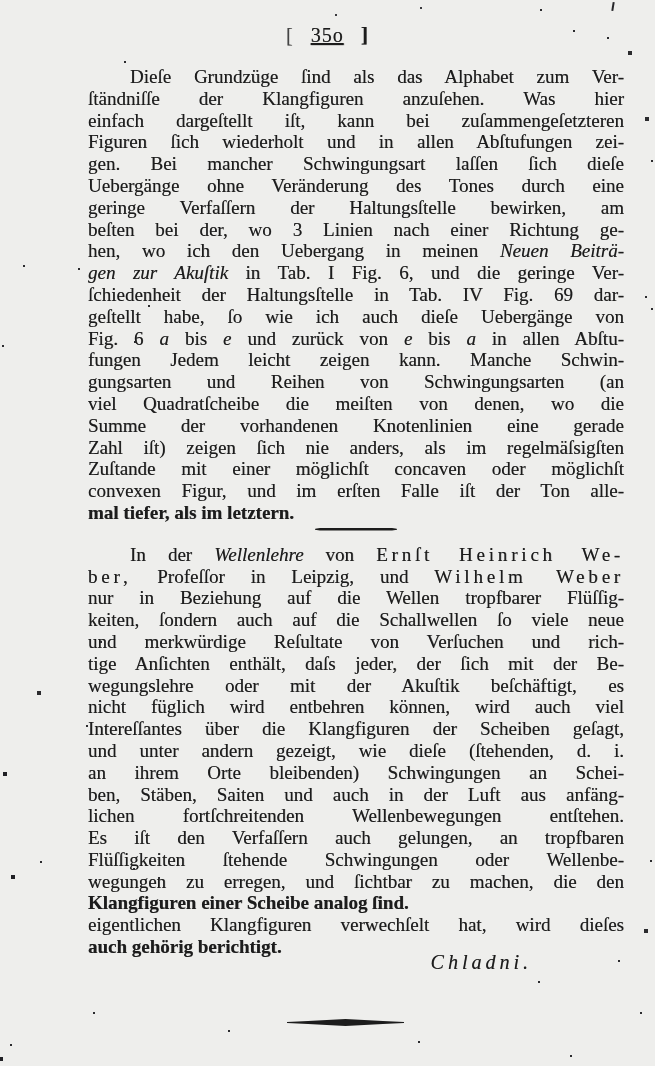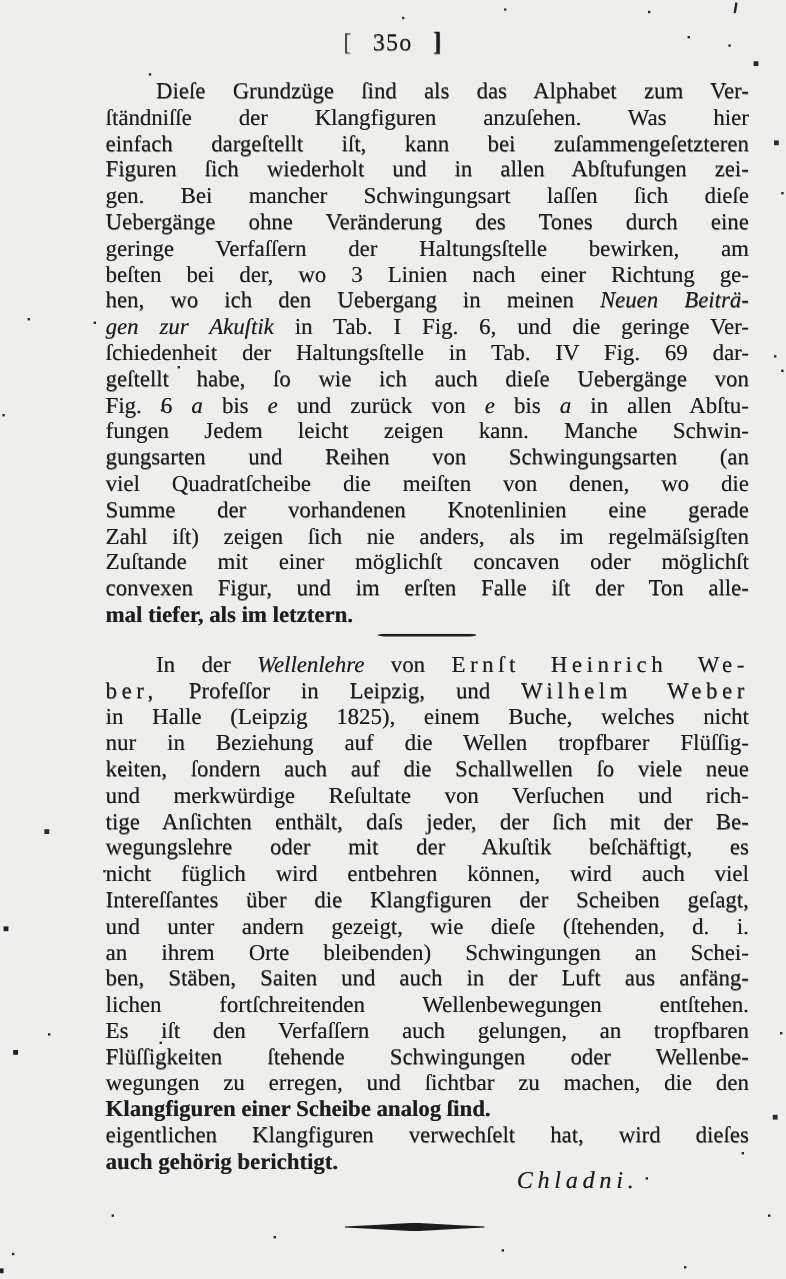--- a/index.html
+++ b/index.html
@@ -15,21 +15,21 @@
     font-family:"Liberation Serif","DejaVu Serif",serif;
     overflow:hidden;
   }
   .scan-text{ text-shadow:0.3px 0.3px 0.4px rgba(25,25,25,0.55); }
   .header{
     padding-top:22px;
     text-align:center;
     font-size:20px;
     letter-spacing:1px;
   }
-  .header .num{ margin:0 17px; }
+  .header .num{ margin:0 17px;text-decoration:underline; }
   .header .br-l{ opacity:0.8; }
   .header .br-r{ font-weight:700; font-size:22px; }
   .column{
     width:536px;
     margin:18px 0 0 88px;
     font-size:19px;
     line-height:21.8px;
   }
   .para{ margin:0; padding:0; }
   .line{
@@ -116,21 +116,20 @@
         <div class="line"><span>Summe der vorhandenen Knotenlinien eine gerade</span></div>
         <div class="line"><span>Zahl iſt) zeigen ſich nie anders, als im regelmäſsigſten</span></div>
         <div class="line"><span>Zuſtande mit einer möglichſt concaven oder möglichſt</span></div>
         <div class="line"><span>convexen Figur, und im erſten Falle iſt der Ton alle-</span></div>
         <div class="line short"><span>mal tiefer, als im letztern.</span></div>
       </section>
     <div class="divider"></div>
     <section class="para">
         <div class="line indent"><span>In der </span><span class="it">Wellenlehre</span><span> von </span><span class="sp">Ernſt Heinrich We-</span></div>
         <div class="line"><span class="sp">ber,</span><span> Profeſſor in Leipzig, und </span><span class="sp">Wilhelm Weber</span></div>
-        <div class="line"><span>in Halle (Leipzig 1825), einem Buche, welches nicht</span></div>
         <div class="line"><span>nur in Beziehung auf die Wellen tropfbarer Flüſſig-</span></div>
         <div class="line"><span>keiten, ſondern auch auf die Schallwellen ſo viele neue</span></div>
         <div class="line"><span>und merkwürdige Reſultate von Verſuchen und rich-</span></div>
         <div class="line"><span>tige Anſichten enthält, daſs jeder, der ſich mit der Be-</span></div>
         <div class="line"><span>wegungslehre oder mit der Akuſtik beſchäftigt, es</span></div>
         <div class="line"><span>nicht füglich wird entbehren können, wird auch viel</span></div>
         <div class="line"><span>Intereſſantes über die Klangfiguren der Scheiben geſagt,</span></div>
         <div class="line"><span>und unter andern gezeigt, wie dieſe (ſtehenden, d. i.</span></div>
         <div class="line"><span>an ihrem Orte bleibenden) Schwingungen an Schei-</span></div>
         <div class="line"><span>ben, Stäben, Saiten und auch in der Luft aus anfäng-</span></div>

